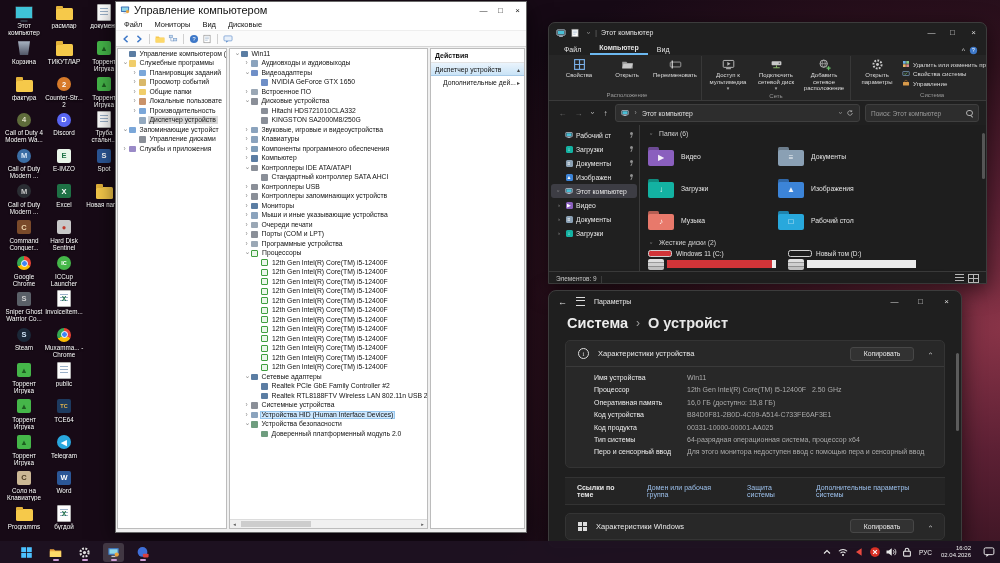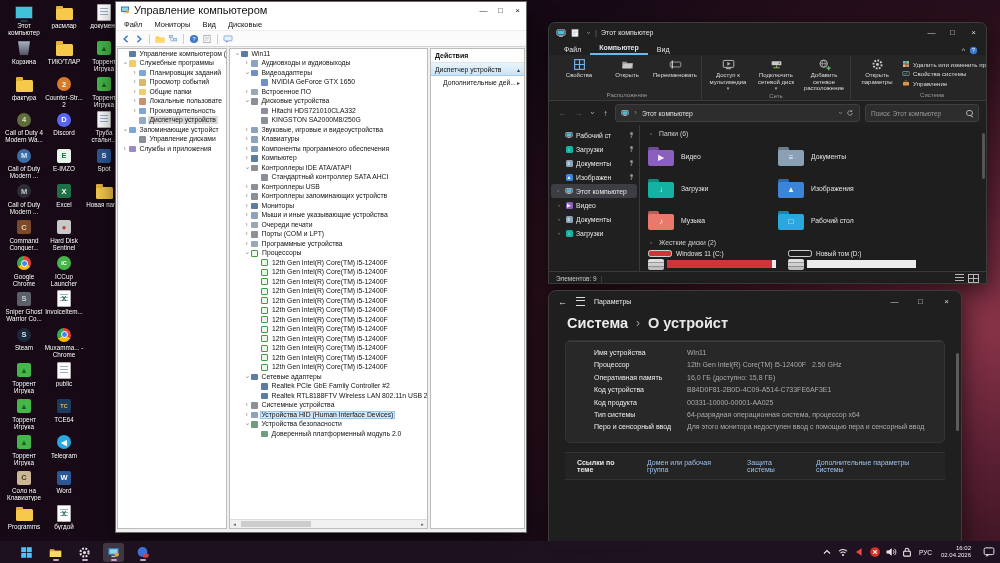--- a/index.html
+++ b/index.html
@@ -1087,20 +1087,26 @@
       <span class="wbtn dbtn">—</span>
       <span class="wbtn dbtn">□</span>
       <span class="wbtn dbtn">×</span>
     </div>
     <div class="set-hero">
       <span class="hero-root">Система</span>
       <span class="hero-sep">›</span>
       <span>О устройст</span>
     </div>
     <div class="card">
+      <div class="card-h">
+        <span class="info-ic">i</span>
+        <span class="cht">Характеристики устройства</span>
+        <span class="copybtn">Копировать</span>
+        <span class="chev">›</span>
+      </div>
       <div class="card-table" id="set-specs">
           <div class="spec">
             <span class="sl">Имя устройства</span>
             <span class="sv">Win11</span>
           </div>
           <div class="spec">
             <span class="sl">Процессор</span>
             <span class="sv">12th Gen Intel(R) Core(TM) i5-12400F   2.50 GHz</span>
           </div>
           <div class="spec">
@@ -1124,20 +1130,33 @@
             <span class="sv">Для этого монитора недоступен ввод с помощью пера и сенсорный ввод</span>
           </div>
         </div>
     </div>
     <div class="links" id="set-links">
         <span class="ll">Ссылки по теме</span>
         <span class="lk">Домен или рабочая группа</span>
         <span class="lk">Защита системы</span>
         <span class="lk">Дополнительные параметры системы</span>
       </div>
+    <div class="card card2">
+      <div class="card-h">
+        <span class="win11logo">
+            <i></i>
+            <i></i>
+            <i></i>
+            <i></i>
+          </span>
+        <span class="cht">Характеристики Windows</span>
+        <span class="copybtn">Копировать</span>
+        <span class="chev">›</span>
+      </div>
+    </div>
     <div class="set-scroll"></div>
   </div>
 
   <div class="taskbar">
     <div class="tb-apps" id="tb-apps">
         <span class="tapp">
           <svg viewBox="0 0 16 16">
             <rect x="1.5" y="1.5" width="6" height="6" fill="#4cc2ff"></rect>
             <rect x="8.5" y="1.5" width="6" height="6" fill="#4cc2ff"></rect>
             <rect x="1.5" y="8.5" width="6" height="6" fill="#4cc2ff"></rect>

